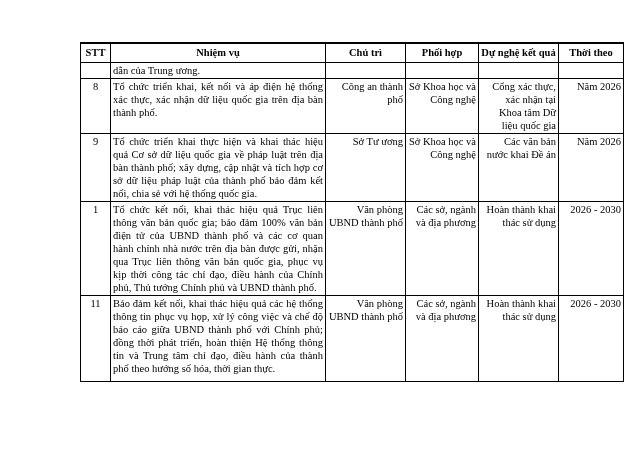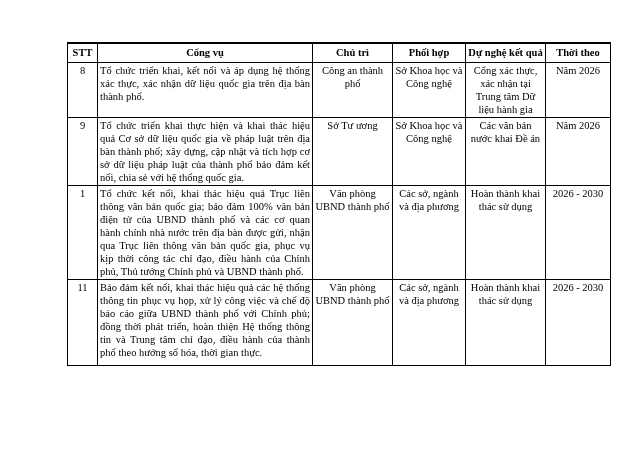--- a/index.html
+++ b/index.html
@@ -23,21 +23,21 @@
     top: 10px;
     left: 0;
     width: 640px;
     text-align: center;
     font-size: 11px;
     line-height: 13px;
   }
   table.task-table {
     position: absolute;
     top: 42px;
-    left: 67px;
+    left: 80px;
     width: 543px;
     border-collapse: collapse;
     table-layout: fixed;
     border: 1px solid #000;
     border-top: 2px solid #000;
   }
   .task-table th,
   .task-table td {
     border: 1px solid #000;
     vertical-align: top;
@@ -54,53 +54,61 @@
     padding: 2px 1px;
   }
   .task-table thead tr { height: 19px; }
   tr.r0 { height: 16px; }
   tr.r1 { height: 53px; }
   tr.r2 { height: 66px; }
   tr.r3 { height: 92px; }
   tr.r4 { height: 86px; margin-top: 44px; }
   td.c-stt { text-align: center; }
   td.c-task { text-align: justify; }
-  td.c-center { text-align: center; }
+  td.c-center { text-align: right; }
 </style>
 </head>
 <body>
 
 <div class="page">
 
   <table class="task-table">
     <colgroup>
       <col style="width:30px">
       <col style="width:215px">
       <col style="width:80px">
       <col style="width:73px">
       <col style="width:80px">
       <col style="width:65px">
     </colgroup>
     <thead>
       <tr>
         <th>STT</th>
-        <th>Cổng vụ</th>
+        <th>Nhiệm vụ</th>
         <th>Chủ trì</th>
         <th>Phối hợp</th>
         <th>Dự nghệ kết quả</th>
         <th>Thời theo</th>
       </tr>
     </thead>
     <tbody>
+      <tr class="r0">
+        <td class="c-stt"></td>
+        <td class="c-task">dẫn của Trung ương.</td>
+        <td class="c-center"></td>
+        <td class="c-center"></td>
+        <td class="c-center"></td>
+        <td class="c-center"></td>
+      </tr>
       <tr class="r1">
         <td class="c-stt">8</td>
-        <td class="c-task">Tổ chức triển khai, kết nối và áp dụng hệ thống xác thực, xác nhận dữ liệu quốc gia trên địa bàn thành phố.</td>
+        <td class="c-task">Tổ chức triển khai, kết nối và áp điện hệ thống xác thực, xác nhận dữ liệu quốc gia trên địa bàn thành phố.</td>
         <td class="c-center">Công an thành phố</td>
         <td class="c-center">Sở Khoa học và Công nghệ</td>
-        <td class="c-center">Cổng xác thực, xác nhận tại Trung tâm Dữ liệu hành gia</td>
+        <td class="c-center">Cổng xác thực, xác nhận tại Khoa tâm Dữ liệu quốc gia</td>
         <td class="c-center">Năm 2026</td>
       </tr>
       <tr class="r2">
         <td class="c-stt">9</td>
         <td class="c-task">Tổ chức triển khai thực hiện và khai thác hiệu quả Cơ sở dữ liệu quốc gia về pháp luật trên địa bàn thành phố; xây dựng, cập nhật và tích hợp cơ sở dữ liệu pháp luật của thành phố bảo đảm kết nối, chia sẻ với hệ thống quốc gia.</td>
         <td class="c-center">Sở Tư ương</td>
         <td class="c-center">Sở Khoa học và Công nghệ</td>
         <td class="c-center">Các văn bản nước khai Đề án</td>
         <td class="c-center">Năm 2026</td>
       </tr>

